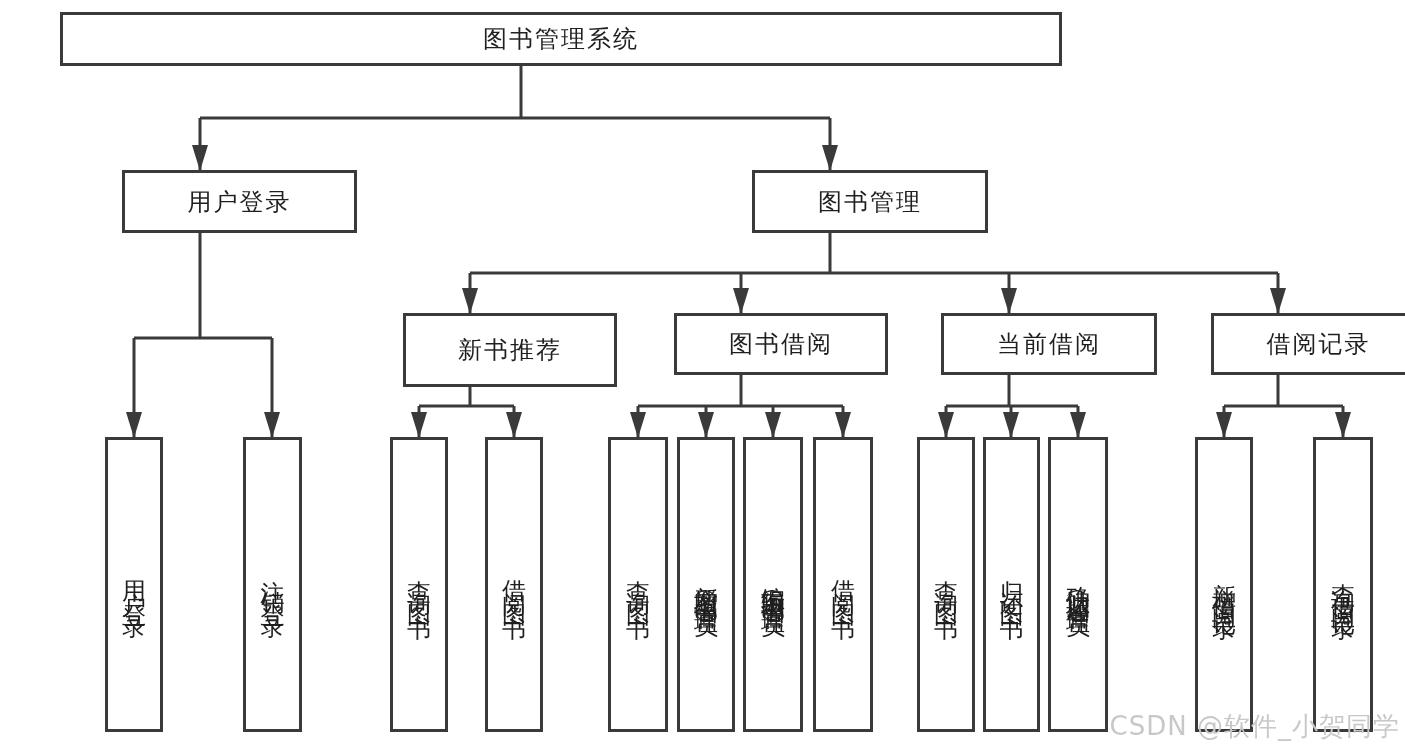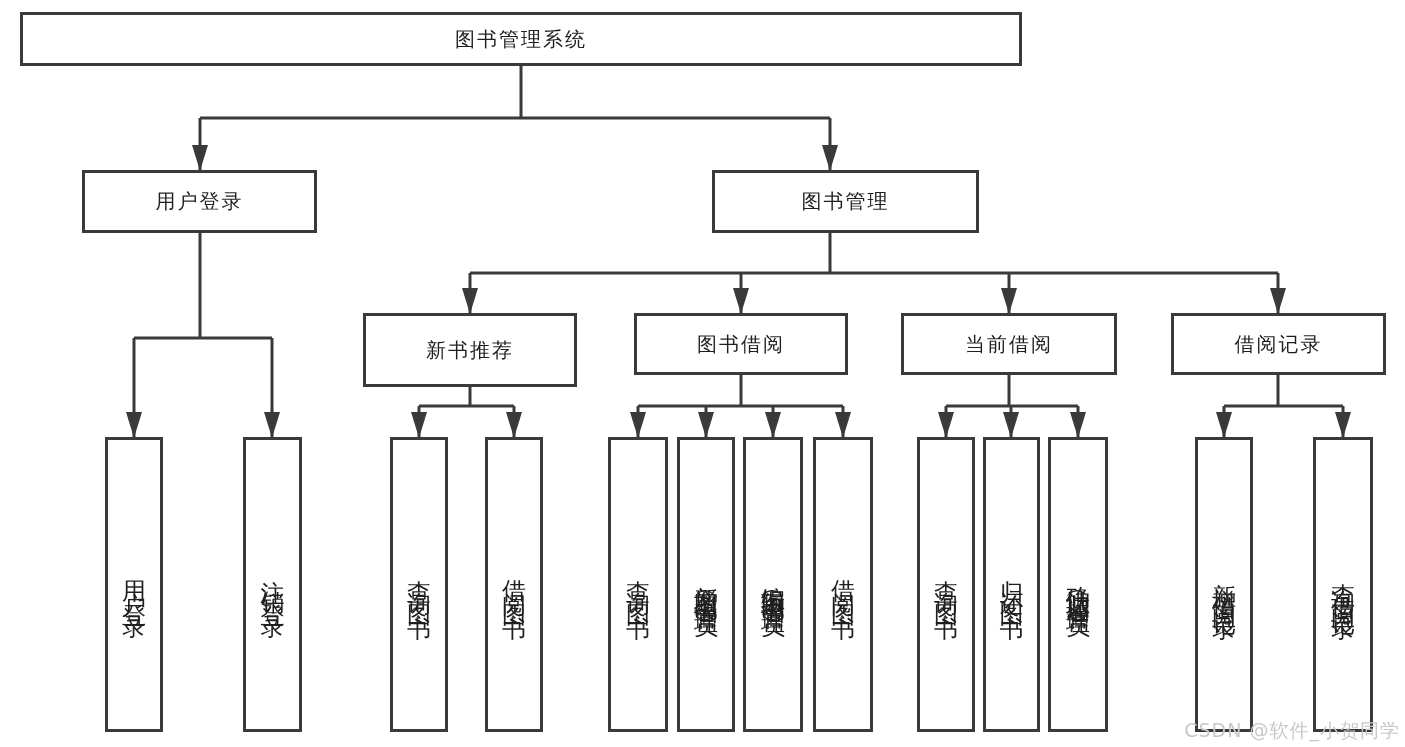--- a/index.html
+++ b/index.html
@@ -21,33 +21,33 @@
   .wires .arw-head{fill:var(--line);stroke:none;}
   .node{
     position:absolute;
     box-sizing:border-box;
     border:3px solid var(--line);
     background:#fff;
     color:var(--text);
     display:flex;align-items:center;justify-content:center;
     text-align:center;
   }
-  .h-node{font-size:20px;letter-spacing:2px;white-space:nowrap;}
+  .h-node{font-size:24px;letter-spacing:2px;white-space:nowrap;margin-left:40px;}
   .v-node{
     writing-mode:vertical-rl;
     font-size:24px;
     line-height:1;
   }
   .v4{letter-spacing:12px;}
   .v6{letter-spacing:7px;}
   .v9{letter-spacing:4px;}
   .watermark{
     position:absolute;
     right:5px;bottom:3px;
-    font-size:19px;
+    font-size:26px;
     color:var(--wm);
     letter-spacing:1px;
     z-index:5;
     white-space:nowrap;
   }
 </style>
 </head>
 <body>
 
 <div class="canvas">
@@ -89,21 +89,21 @@
     <line x1="1078" y1="406" x2="1078" y2="437" marker-end="url(#arw)"></line>
 
     <path d="M1278,375 V406 M1224,406 H1343"></path>
     <line x1="1224" y1="406" x2="1224" y2="437" marker-end="url(#arw)"></line>
     <line x1="1343" y1="406" x2="1343" y2="437" marker-end="url(#arw)"></line>
   </svg>
 
   <div class="node h-node" style="left:20px;top:12px;width:1002px;height:54px;">图书管理系统</div>
 
   <div class="node h-node" style="left:82px;top:170px;width:235px;height:63px;">用户登录</div>
-  <div class="node h-node" style="left:712px;top:170px;width:267px;height:63px;text-align:right;">图书管理</div>
+  <div class="node h-node" style="left:712px;top:170px;width:236px;height:63px;text-align:right;">图书管理</div>
 
   <div class="node h-node" style="left:363px;top:313px;width:214px;height:74px;">新书推荐</div>
   <div class="node h-node" style="left:634px;top:313px;width:214px;height:62px;">图书借阅</div>
   <div class="node h-node" style="left:1171px;top:313px;width:215px;height:62px;">借阅记录</div>
   <div class="node h-node" style="left:901px;top:313px;width:216px;height:62px;">当前借阅</div>
 
   <div class="node v-node v4" style="left:105px;top:437px;width:58px;height:295px;">用户登录</div>
   <div class="node v-node v4" style="left:243px;top:437px;width:59px;height:295px;">注销登录</div>
 
   <div class="node v-node v4" style="left:390px;top:437px;width:58px;height:295px;">查询图书</div>

